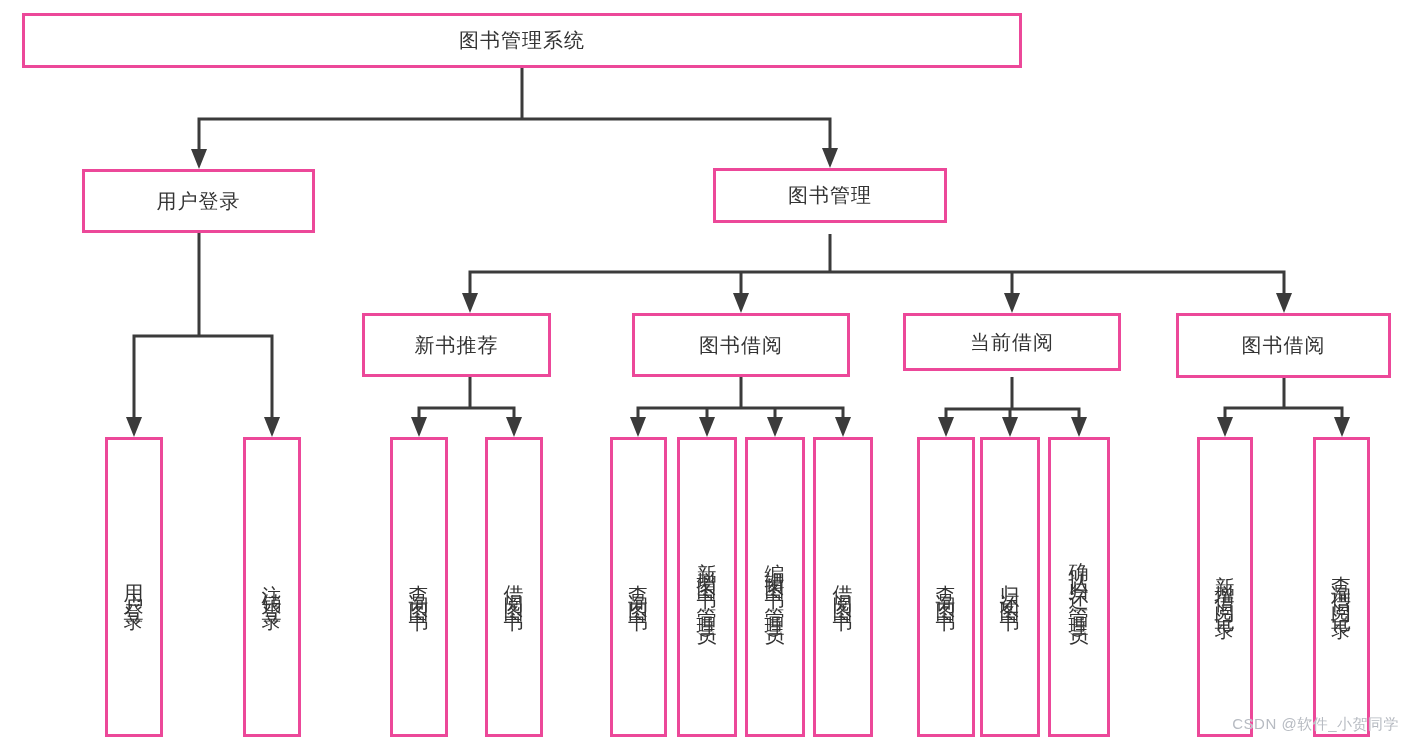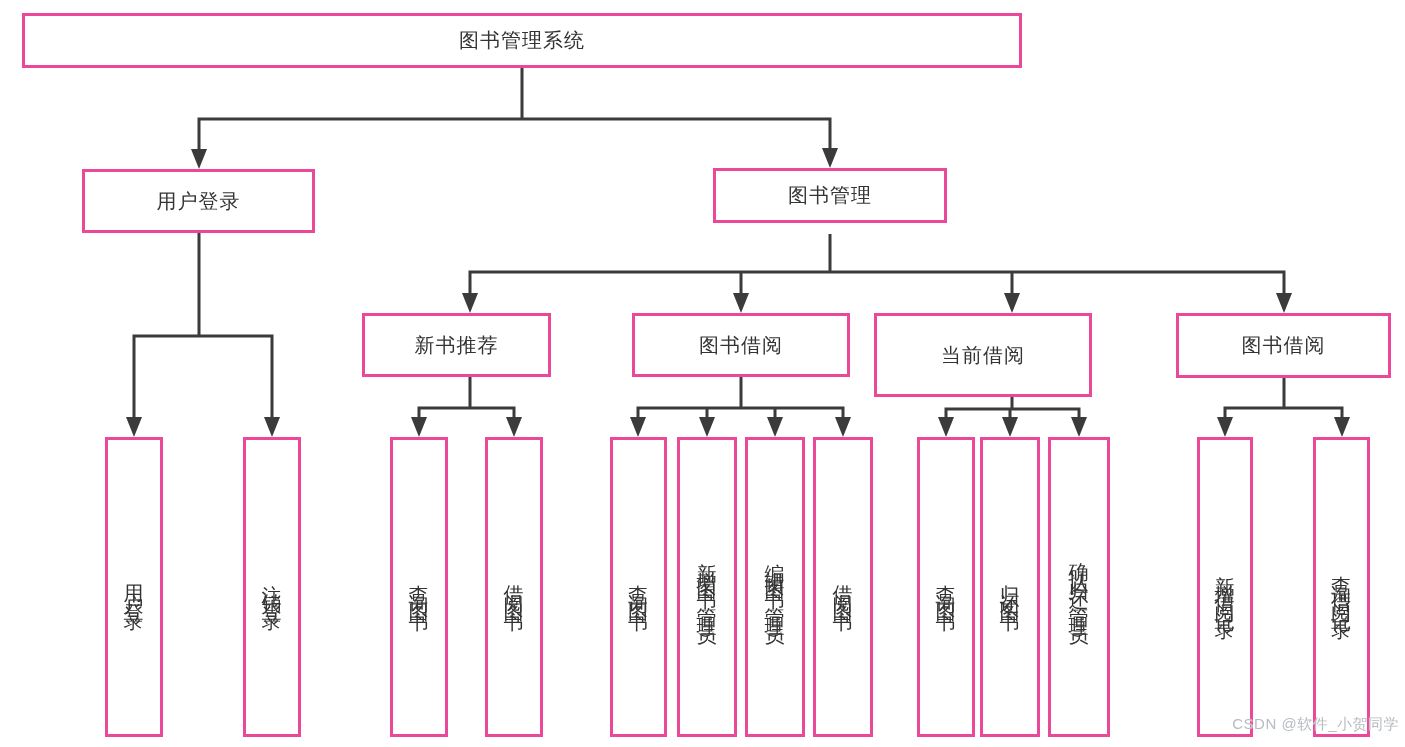--- a/index.html
+++ b/index.html
@@ -128,21 +128,21 @@
   <div class="box h" style="left:713px; top:168px; width:234px; height:55px;">
     <span>图书管理</span>
   </div>
 
   <div class="box h" style="left:362px; top:313px; width:189px; height:64px;">
     <span>新书推荐</span>
   </div>
   <div class="box h" style="left:632px; top:313px; width:218px; height:64px;">
     <span>图书借阅</span>
   </div>
-  <div class="box h" style="left:874px; top:313px; width:218px; height:84px;">
+  <div class="box h" style="left:903px; top:313px; width:218px; height:58px;">
     <span>当前借阅</span>
   </div>
   <div class="box h" style="left:1176px; top:313px; width:215px; height:65px;">
     <span>图书借阅</span>
   </div>
 
   <div class="box v" style="left:105px; top:437px; width:58px; height:300px;">
     <span>用户登录</span>
   </div>
   <div class="box v" style="left:243px; top:437px; width:58px; height:300px;">

